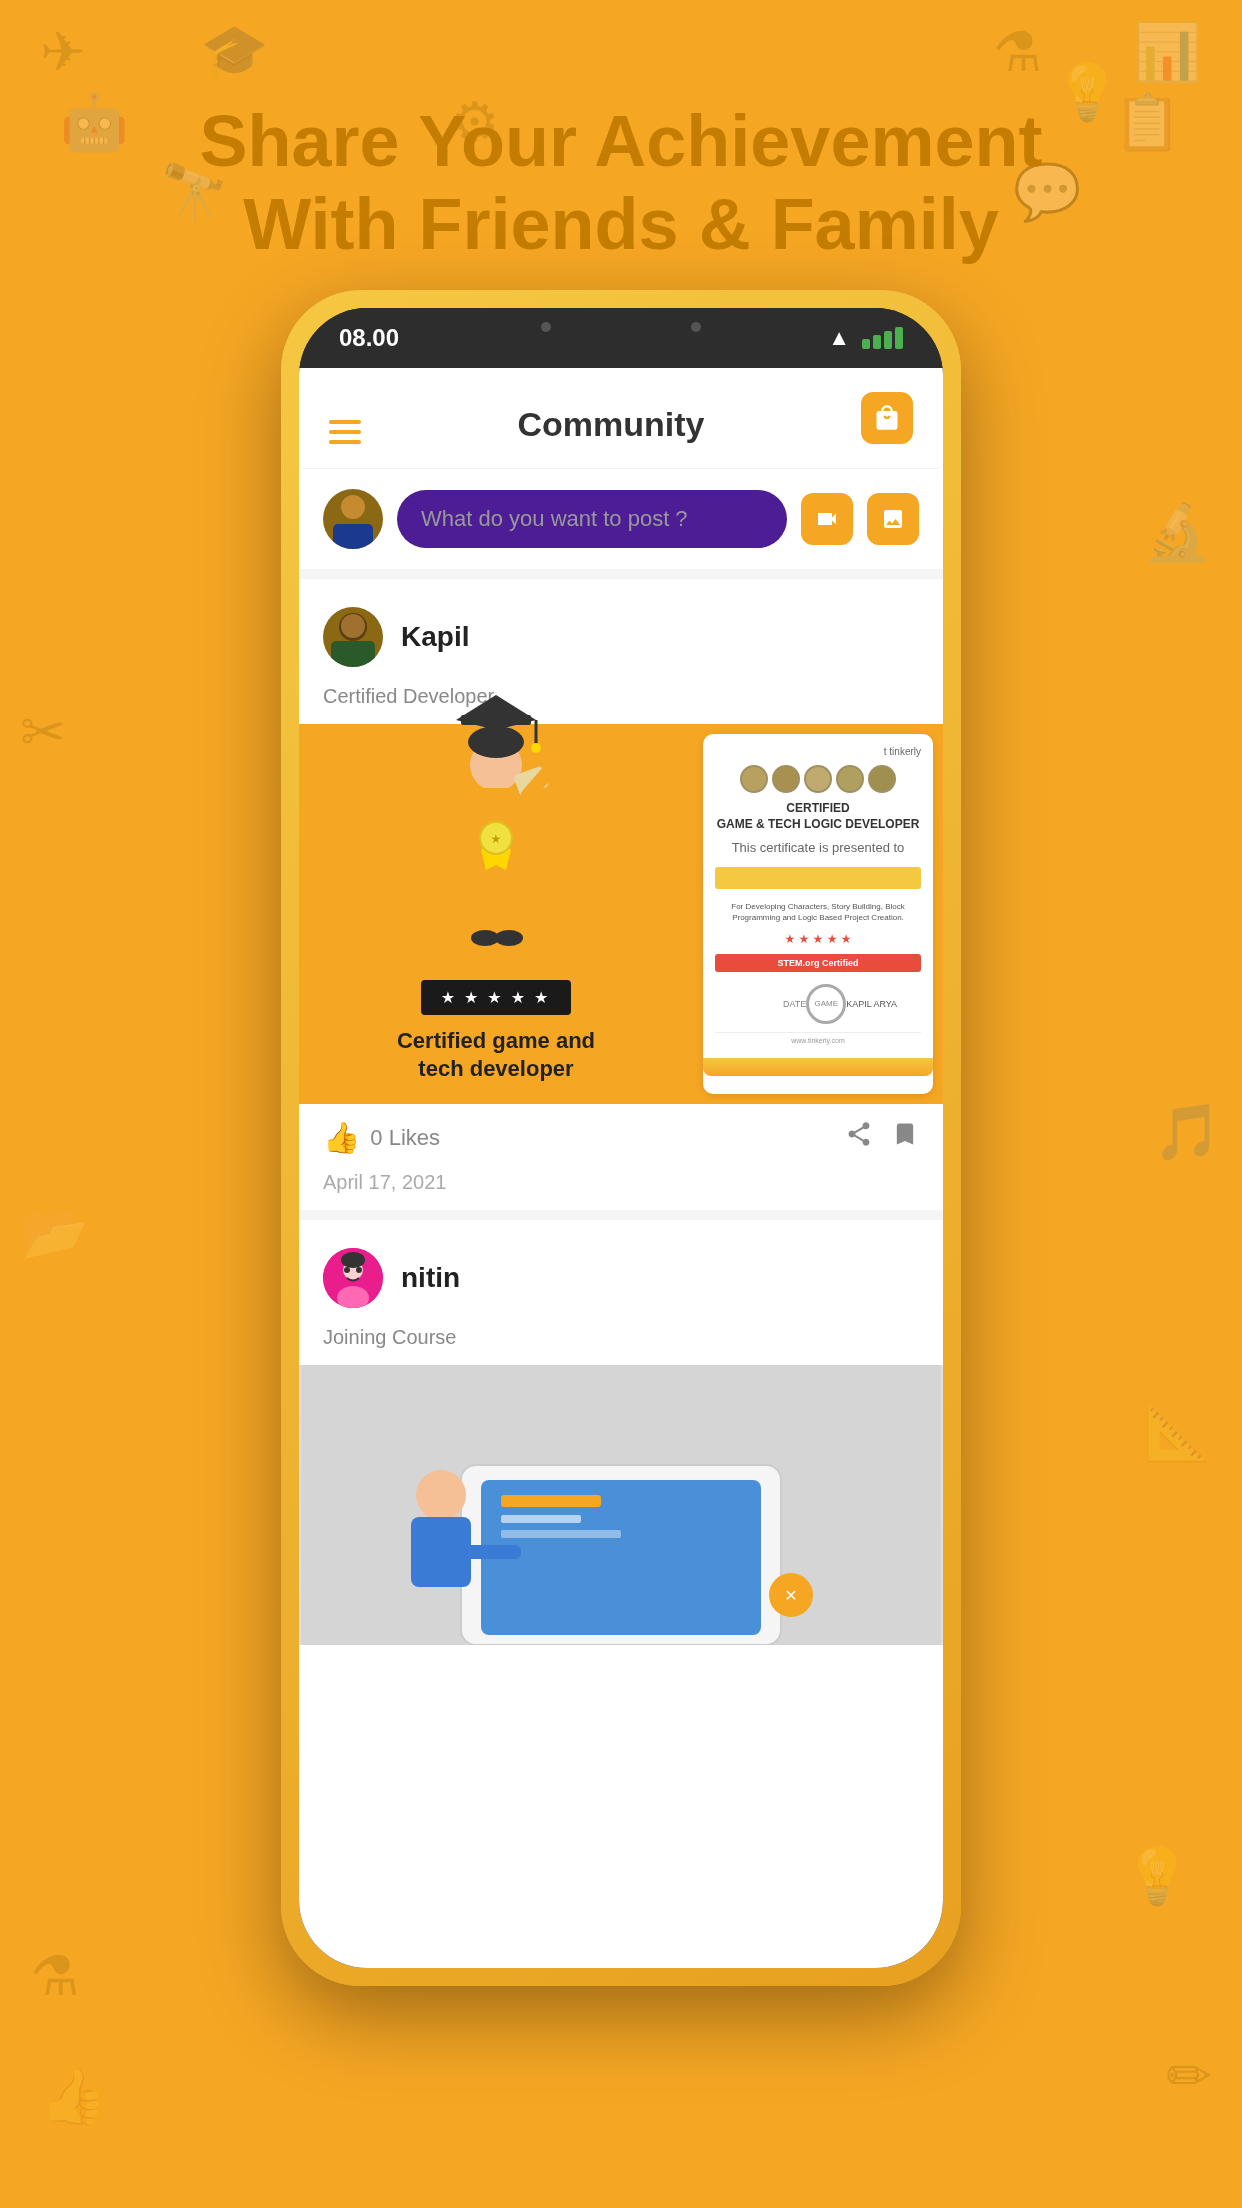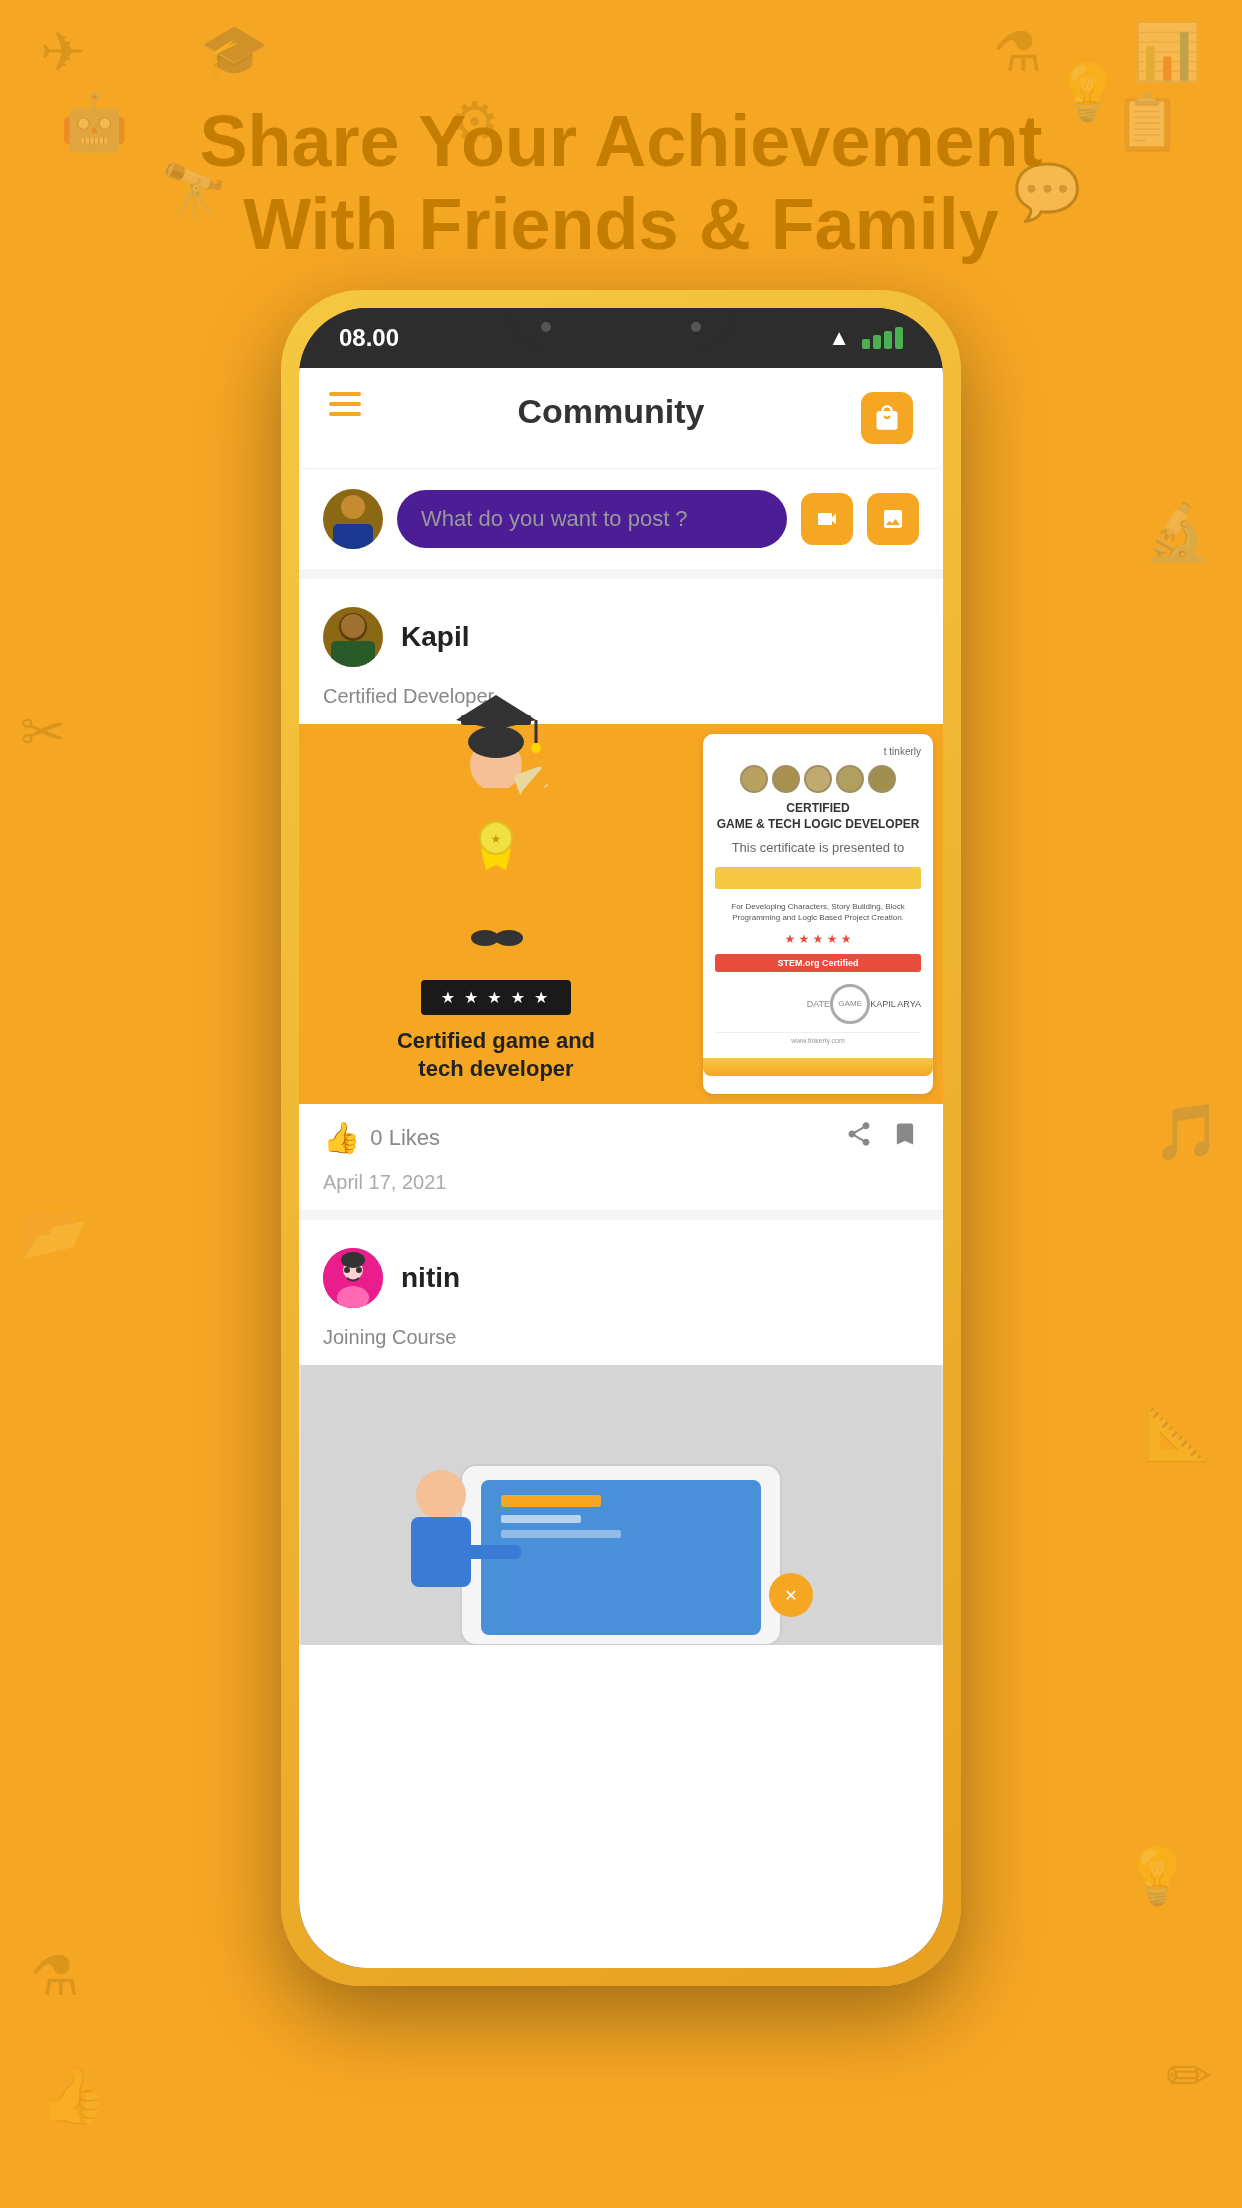--- a/index.html
+++ b/index.html
@@ -130,21 +130,21 @@
     .screen {
       background: white;
       min-height: 1600px;
     }
 
     
     .app-header {
       background: white;
       padding: 24px 30px;
       display: flex;
-      align-items: flex-start;
+      align-items: flex-end;
       justify-content: space-between;
       border-bottom: 1px solid #f0f0f0;
       border-radius: 7px;
     }
 
     .menu-icon {
       display: flex;
       flex-direction: column;
       gap: 6px;
       cursor: pointer;
@@ -348,21 +348,21 @@
       color: white;
       font-size: 9px;
       font-weight: 700;
       text-align: center;
       padding: 4px;
       border-radius: 3px;
     }
 
     .cert-bottom {
       display: flex;
-      justify-content: flex-end;
+      justify-content: center;
       align-items: center;
       margin-top: 4px;
       margin-left: 44px;
     }
 
     .cert-seal {
       width: 40px;
       height: 40px;
       border: 3px solid #aaa;
       border-radius: 50%;

